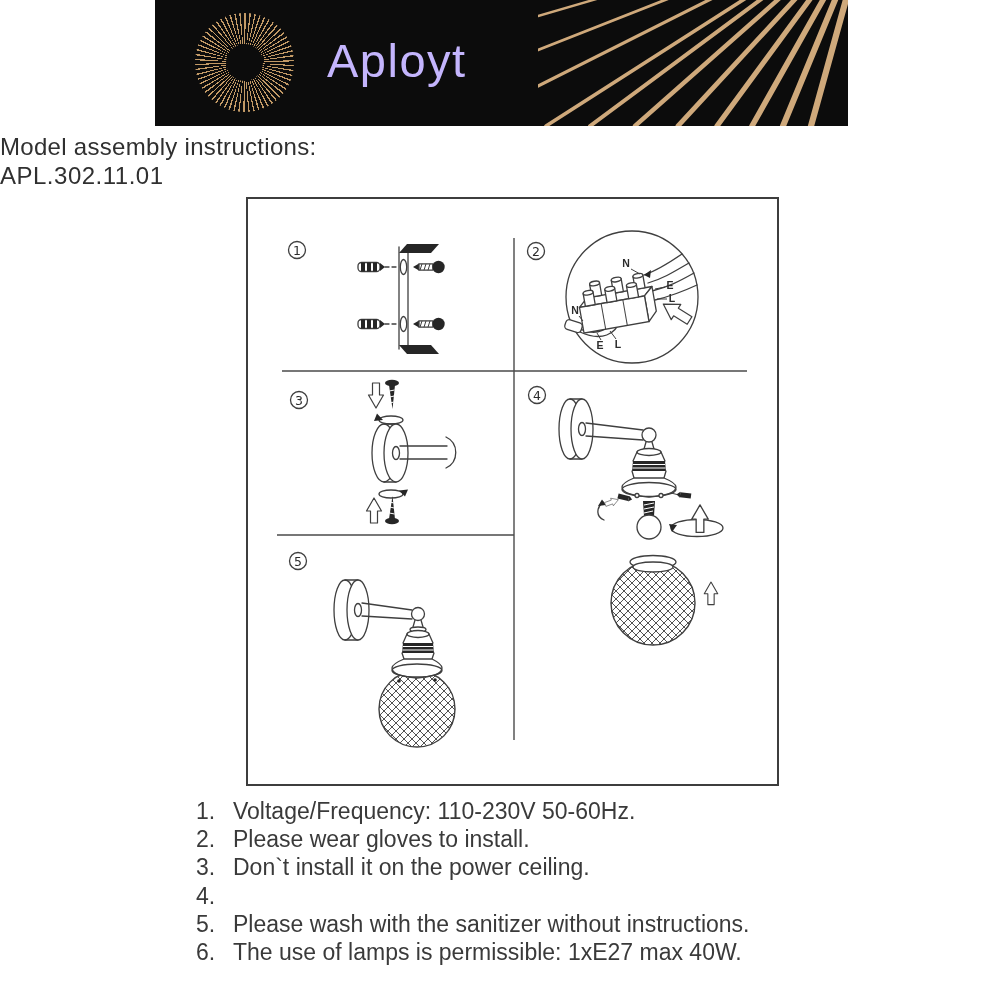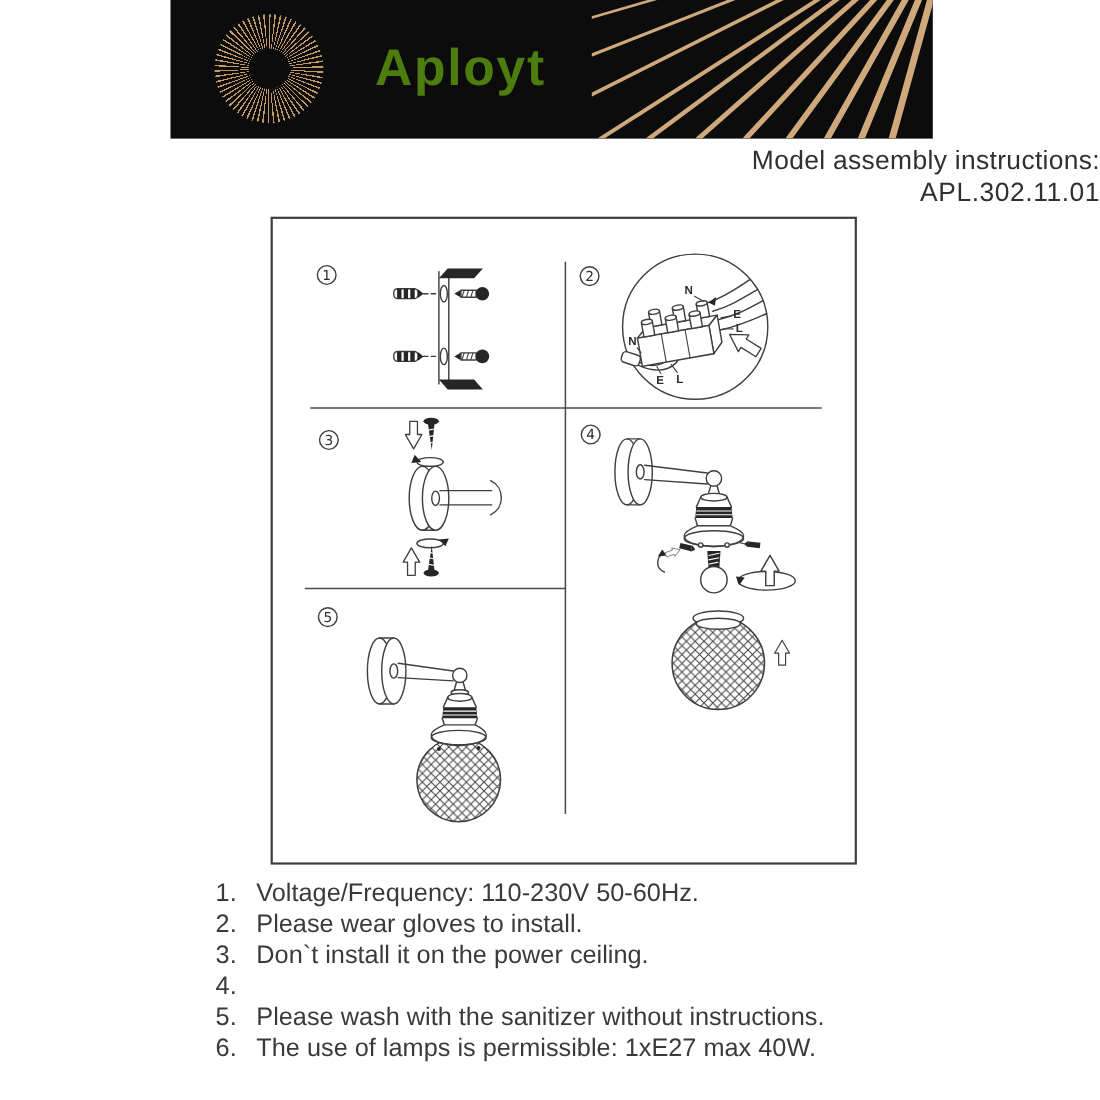--- a/index.html
+++ b/index.html
@@ -13,26 +13,26 @@
     background:#0c0c0c;overflow:hidden;
   }
   .sunburst{
     position:absolute;left:40px;top:13px;width:99px;height:99px;border-radius:50%;
     background:repeating-conic-gradient(#c39a66 0deg 1.7deg, rgba(0,0,0,0) 1.7deg 5.8deg);
   }
   .sunburst-core{
     position:absolute;inset:31px;background:#0c0c0c;border-radius:50%;
   }
   .brand{
-    position:absolute;left:186px;top:50%;transform:translateY(-54%);
-    font-size:47px;font-weight:700;letter-spacing:1.5px;color:#4d7c0f;
+    position:absolute;left:172px;top:50%;transform:translateY(-54%);
+    font-size:47px;font-weight:400;letter-spacing:1.5px;color:#c4b5fd;
   }
   .rays{position:absolute;right:0;top:0;}
   
-  .titles{position:absolute;left:0;top:132px;width:1000px;text-align:right;color:#303030;}
+  .titles{position:absolute;left:0;top:132px;width:1000px;text-align:left;color:#303030;}
   .titles .t1{font-size:24px;line-height:29px;letter-spacing:.3px;}
   .titles .t2{font-size:24px;line-height:29px;letter-spacing:.5px;}
   
   .diagram-box{
     position:absolute;left:246px;top:197px;width:529px;height:585px;
     border:2px solid #3d3d3d;background:#fff;
   }
   svg .draw{stroke:#3f3f3f;stroke-width:1.3;fill:none;stroke-linecap:round;stroke-linejoin:round;}
   svg .dark{fill:#262626;stroke:none;}
   svg .wht{fill:#ffffff;stroke:#3f3f3f;stroke-width:1.3;stroke-linejoin:round;}

